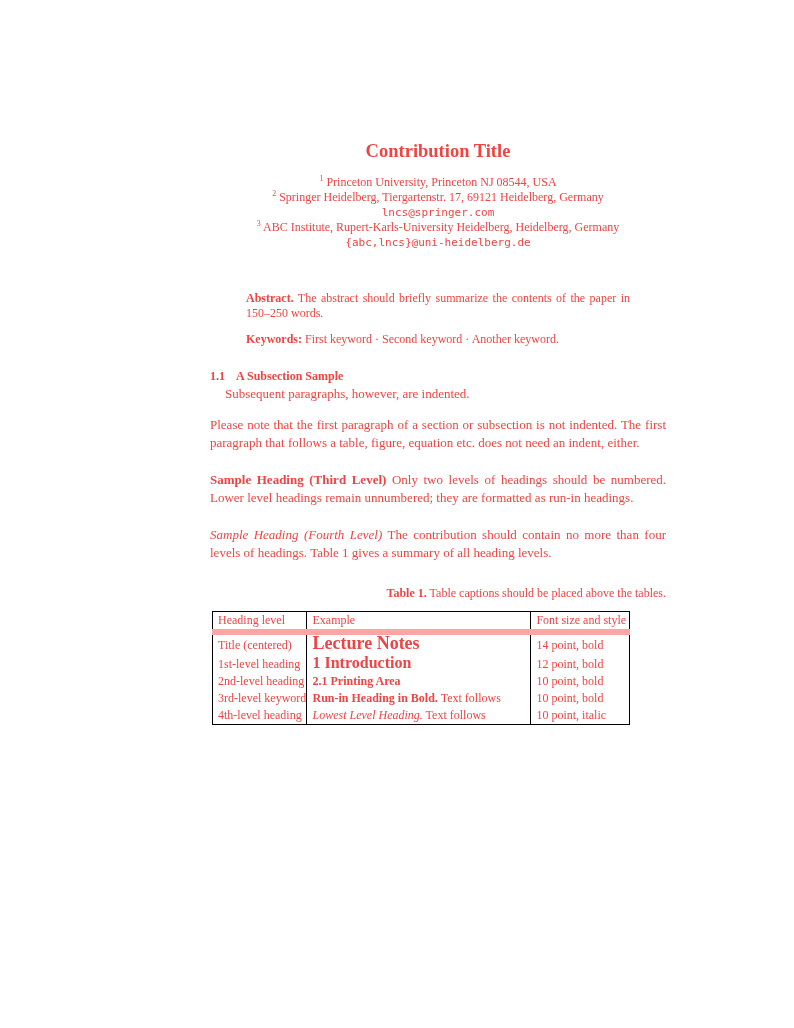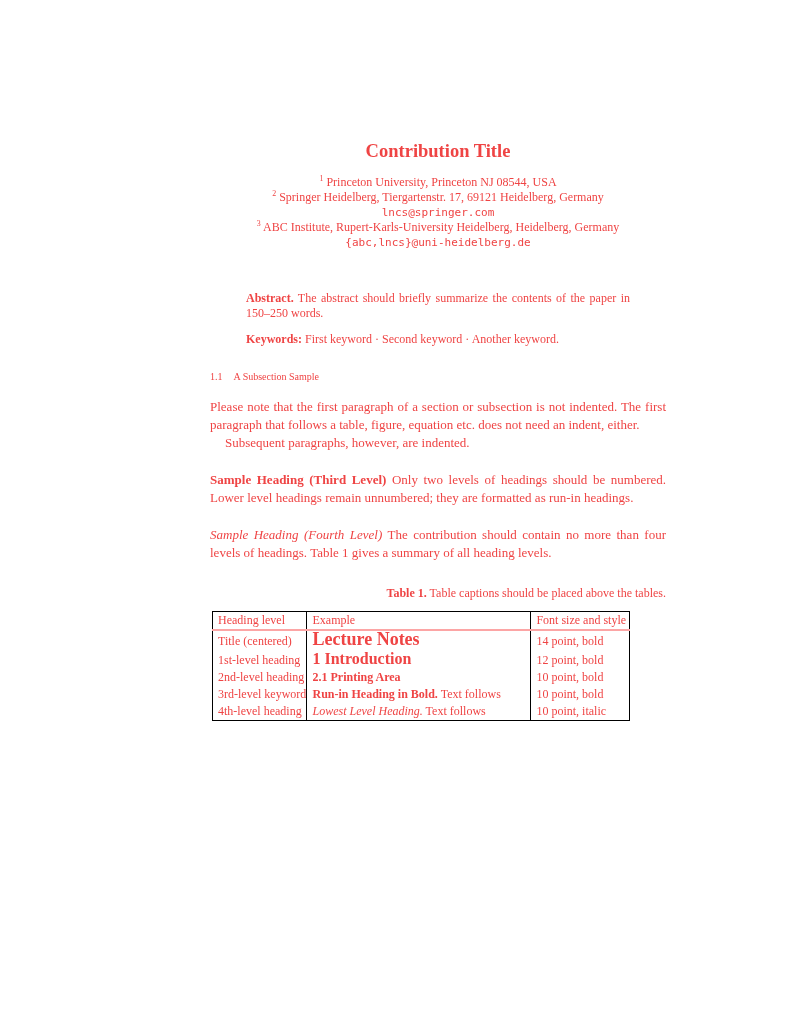--- a/index.html
+++ b/index.html
@@ -58,22 +58,22 @@
   .sec-heading {
     margin: 30px 0 0 0;
     font-size: 16px;
     font-weight: bold;
     line-height: 19px;
   }
   .sec-heading .num { display: inline-block; margin-right: 14px; }
 
   .subsec-heading {
     margin: 21px 0 0 0;
-    font-size: 10px;
-    font-weight: normal;
+    font-size: 12px;
+    font-weight: bold;
     line-height: 17px;
   }
   .subsec-heading .num { display: inline-block; margin-right: 11px; }
 
   .para {
     margin: 13px 0 0 0;
     font-size: 13px;
     line-height: 18px;
     text-align: justify;
   }
@@ -100,21 +100,21 @@
   table.spec-table th, table.spec-table td {
     border-left: 1px solid #000;
     border-right: 1px solid #000;
     padding: 1px 5px;
     vertical-align: baseline;
     font-weight: normal;
     text-align: left;
     white-space: nowrap;
     overflow: hidden;
   }
-  table.spec-table thead th { border-bottom: 2px solid #fca5a5; }
+  table.spec-table thead th { border-bottom: 6px solid #fca5a5; }
   .col-level { width: 92px; }
   .col-example { width: 218px; }
   .col-style { width: 96px; }
   .ex-title   { font-size: 18px; font-weight: bold; }
   .ex-level1  { font-size: 16px; font-weight: bold; }
   .ex-level2  { font-size: 12px; font-weight: bold; }
 </style>
 </head>
 <body>
 
@@ -139,22 +139,22 @@
       <p class="keywords" style="margin:11px 0 0 0;">
         <span class="b">Keywords:</span><span> First keyword · Second keyword · Another keyword.</span>
       </p>
     </div>
 
 
     <h3 class="subsec-heading">
       <span class="num">1.1</span><span>A Subsection Sample</span>
     </h3>
 
+    <p class="para tight indent">Subsequent paragraphs, however, are indented.</p>
     <p class="para">Please note that the first paragraph of a section or subsection is not indented. The first paragraph that follows a table, figure, equation etc. does not need an indent, either.</p>
-    <p class="para tight indent">Subsequent paragraphs, however, are indented.</p>
 
     <p class="para runin">
       <span class="b">Sample Heading (Third Level)</span><span> Only two levels of headings should be numbered. Lower level headings remain unnumbered; they are formatted as run-in headings.</span>
     </p>
 
     <p class="para runin">
       <span class="i">Sample Heading (Fourth Level)</span><span> The contribution should contain no more than four levels of headings. Table 1 gives a summary of all heading levels.</span>
     </p>
 
     <p class="table-caption">

